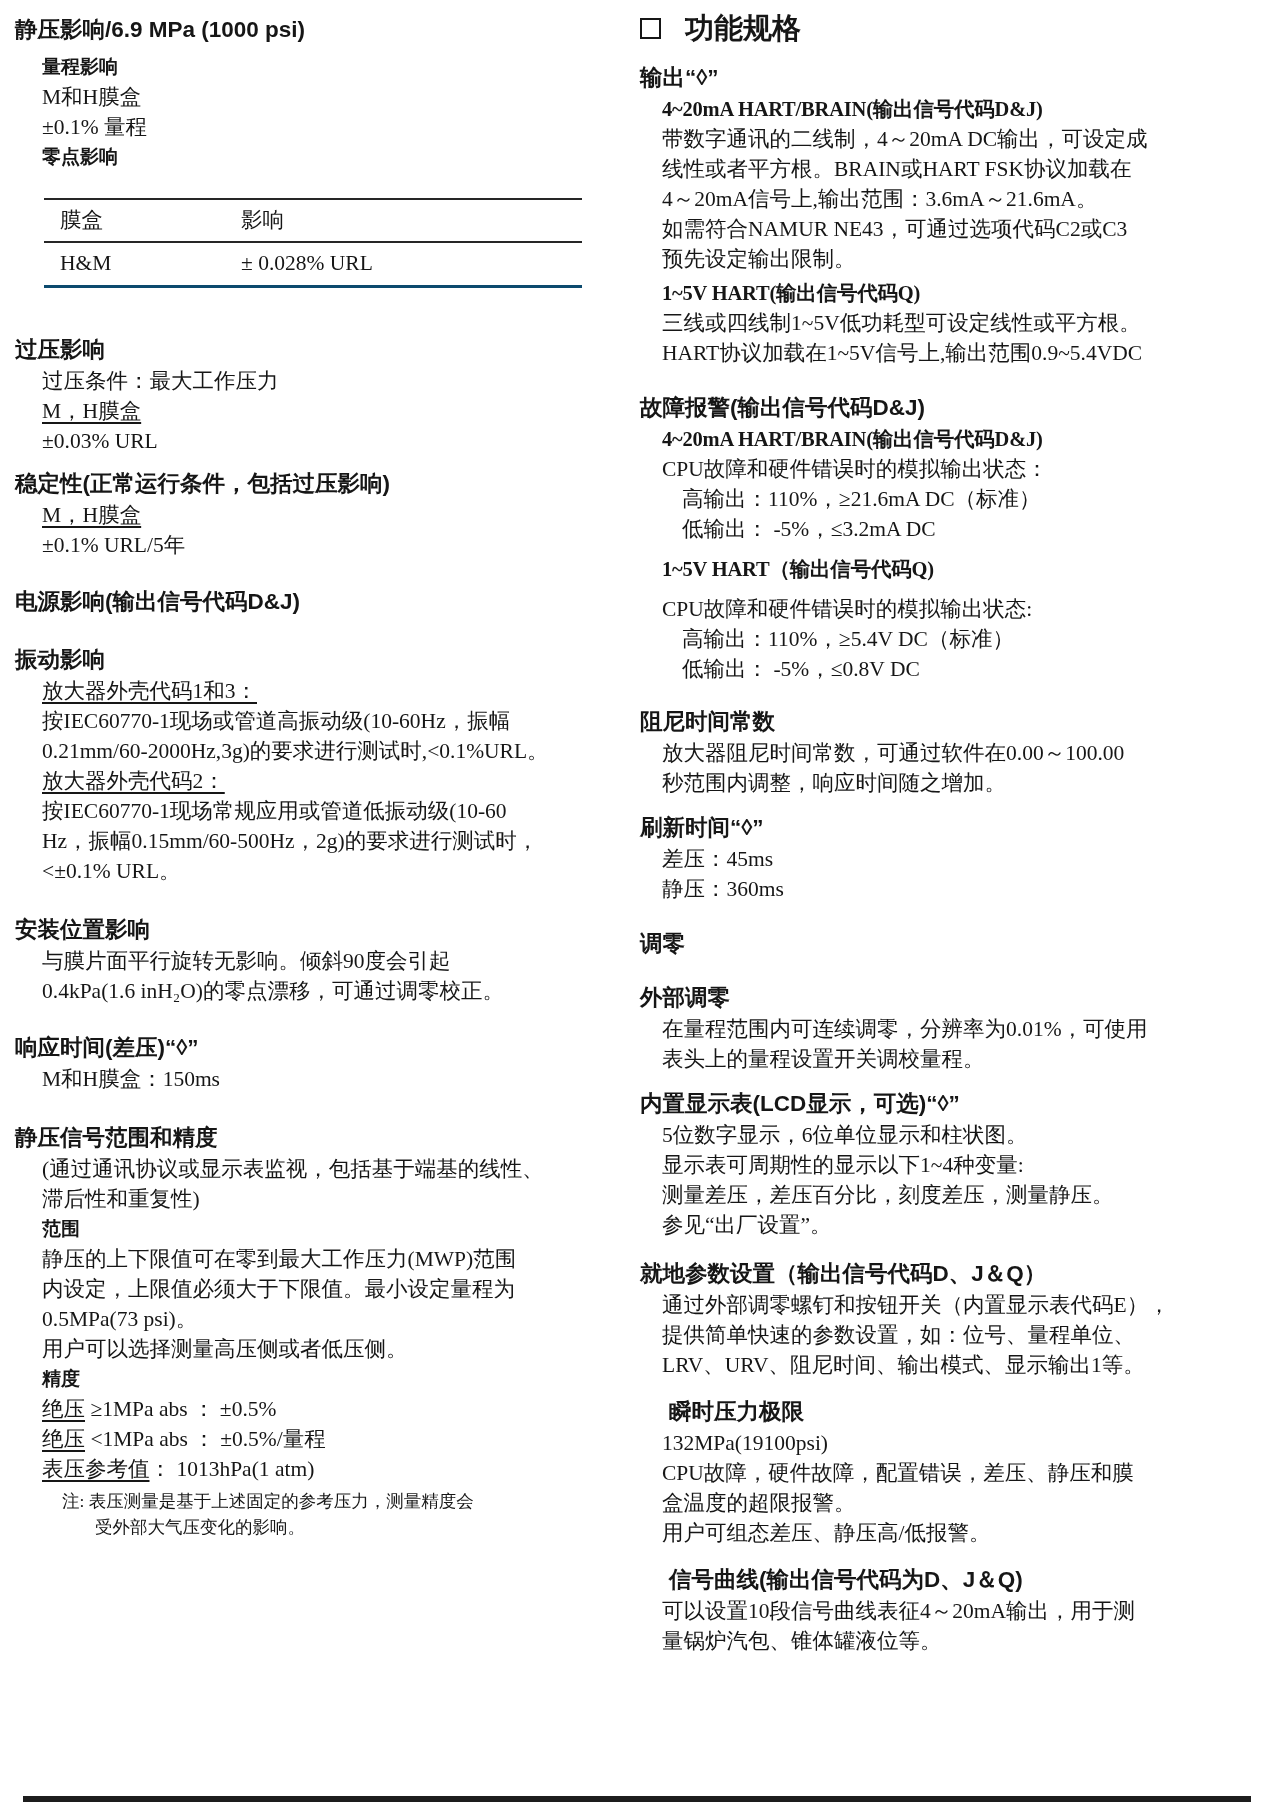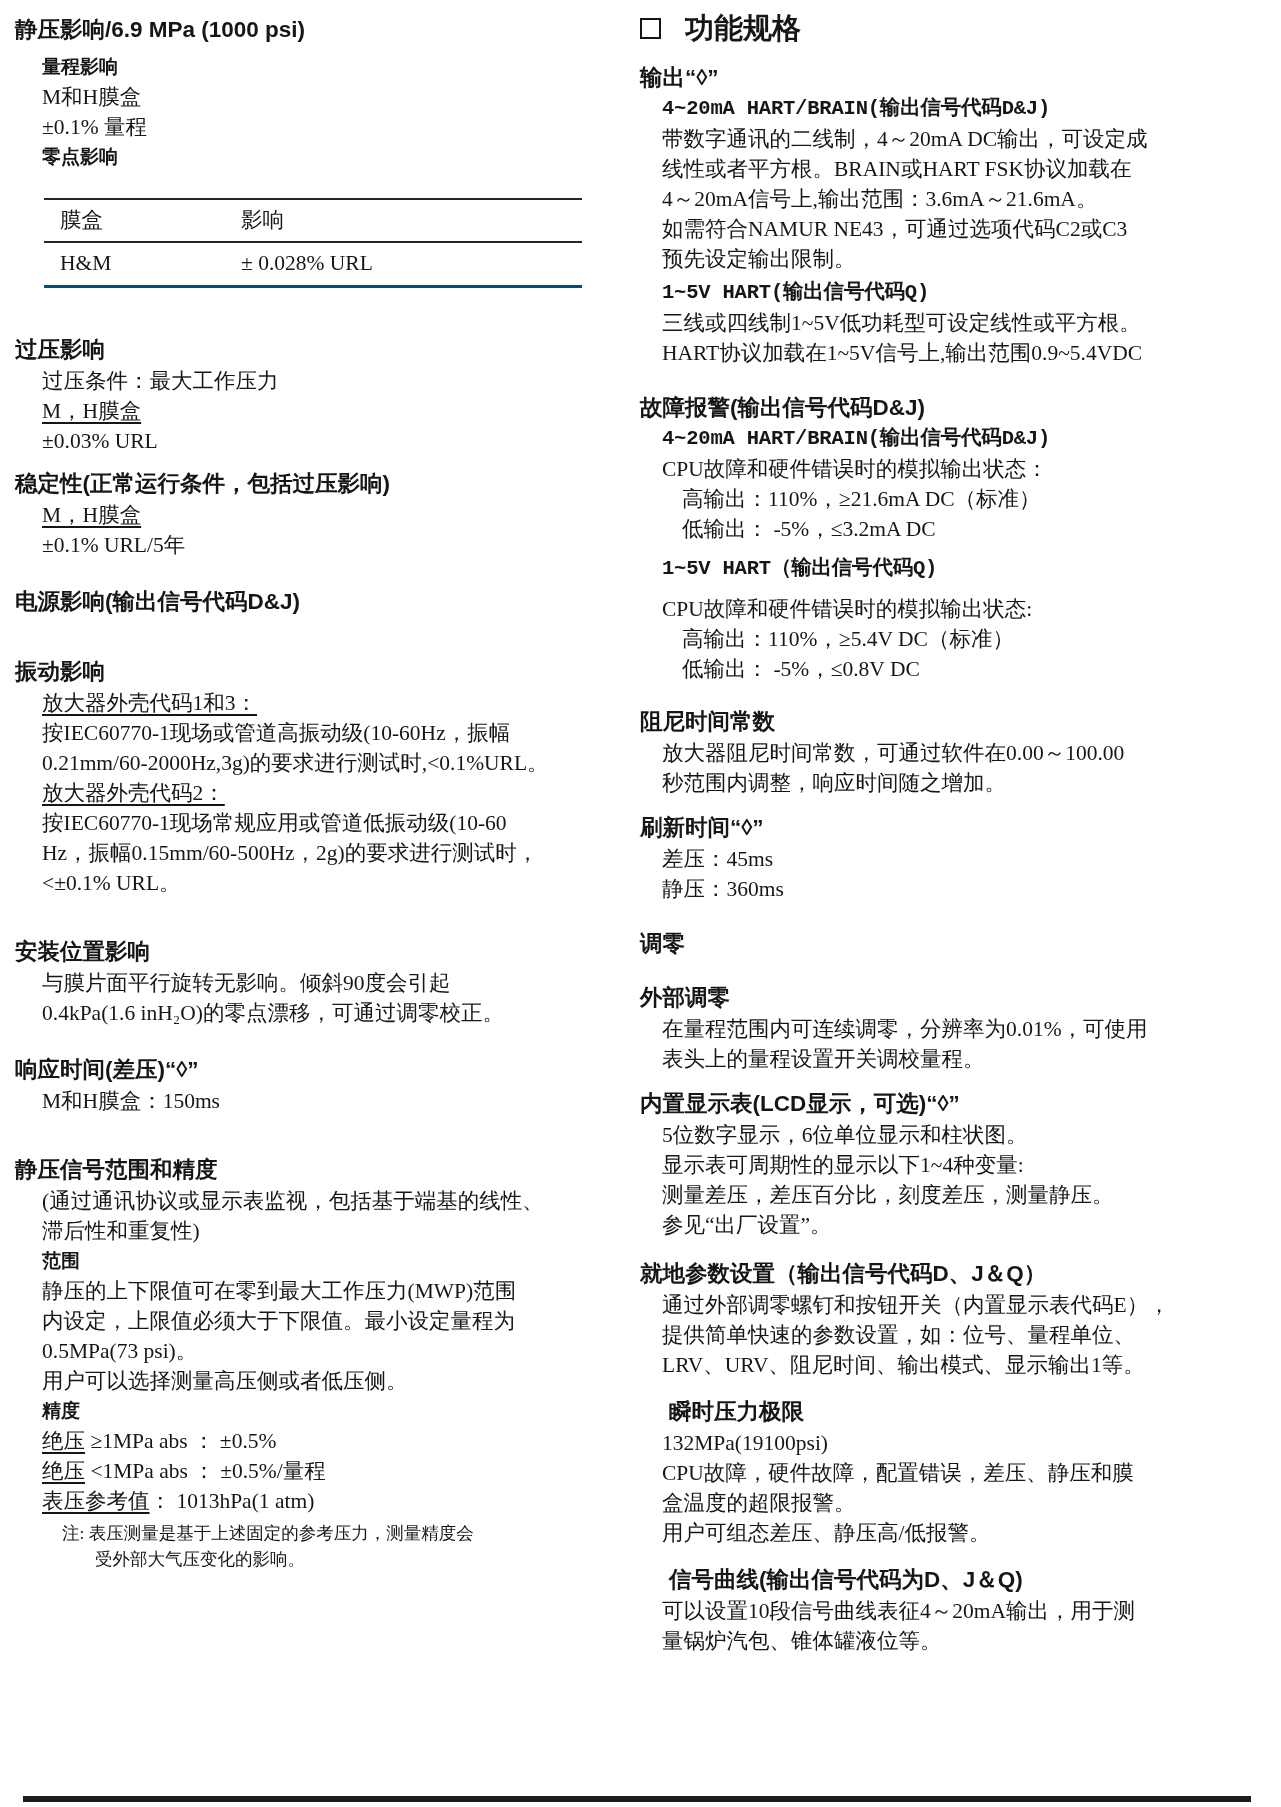--- a/index.html
+++ b/index.html
@@ -16,34 +16,34 @@
   .s{font-family:"Liberation Sans", sans-serif;font-weight:bold;
      font-size:19px;line-height:30px;white-space:nowrap;}
   
   .b{font-size:21.5px;line-height:30px;white-space:nowrap;}
   
   .u{font-size:21.5px;line-height:30px;white-space:nowrap;
      text-decoration:underline;text-decoration-thickness:1.5px;text-underline-offset:4px;}
   .up{font-size:21.5px;line-height:30px;white-space:nowrap;}
   .up .pre{text-decoration:underline;text-decoration-thickness:1.5px;text-underline-offset:4px;}
   
-  .m{font-family:Liberation Mono, monospace;font-weight:bold;
+  .m{font-family:Liberation Serif, serif;font-weight:bold;
      font-size:20.5px;line-height:30px;white-space:nowrap;letter-spacing:-0.2px;}
   .note{font-size:17.5px;line-height:26px;white-space:nowrap;}
 
   .col-left .s,.col-left .b,.col-left .u,.col-left .up{margin-left:27px;}
   .col-left .note{margin-left:47px;}
   .col-left .note2{margin-left:80px;}
   .col-right .b,.col-right .m{margin-left:22px;}
   .col-right .b2{margin-left:42px;}
 
   .mt4{margin-top:4px;}  .mt6{margin-top:6px;}  .mt10{margin-top:10px;}
   .mt12{margin-top:12px;}.mt14{margin-top:14px;}.mt16{margin-top:16px;padding-left:29px;}
   .mt18{margin-top:18px;}.mt22{margin-top:22px;}.mt24{margin-top:24px;}
-  .mt26{margin-top:26px;}.mt28{margin-top:38px;}.mt34{margin-top:38px;}
+  .mt26{margin-top:26px;}.mt28{margin-top:28px;}.mt34{margin-top:26px;}
   .mt46{margin-top:46px;}
 
   .title{display:flex;align-items:center;gap:24px;
          font-family:"Liberation Sans", sans-serif;font-weight:bold;
          font-size:29px;line-height:40px;white-space:nowrap;}
   .square{display:inline-block;width:21px;height:21px;border:2.5px solid #161616;
           box-sizing:border-box;}
 
   table.spec-table{border-collapse:collapse;margin:26px 0 0 29px;width:538px;
        border-top:2px solid #262626;border-bottom:3px solid #0c4a6e;

